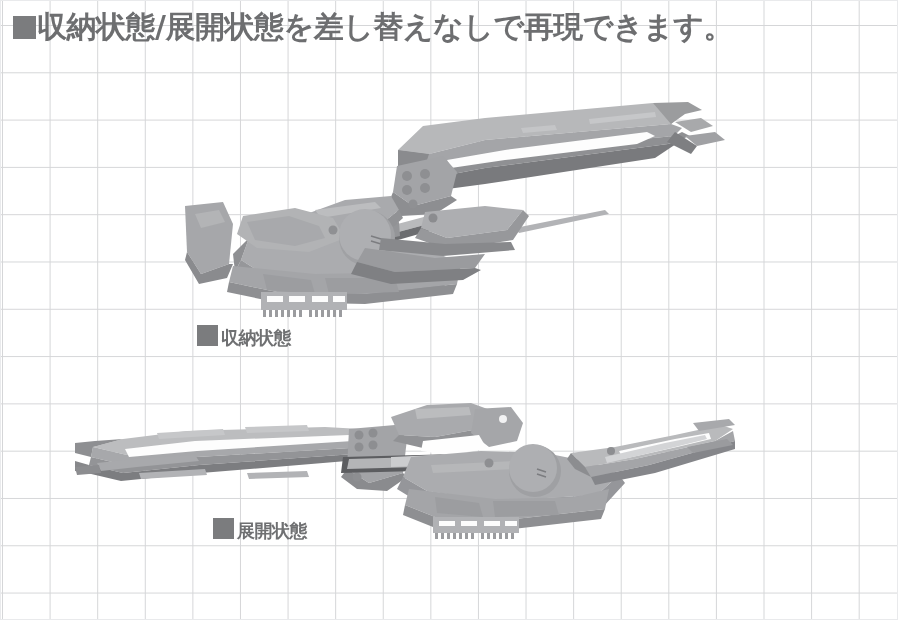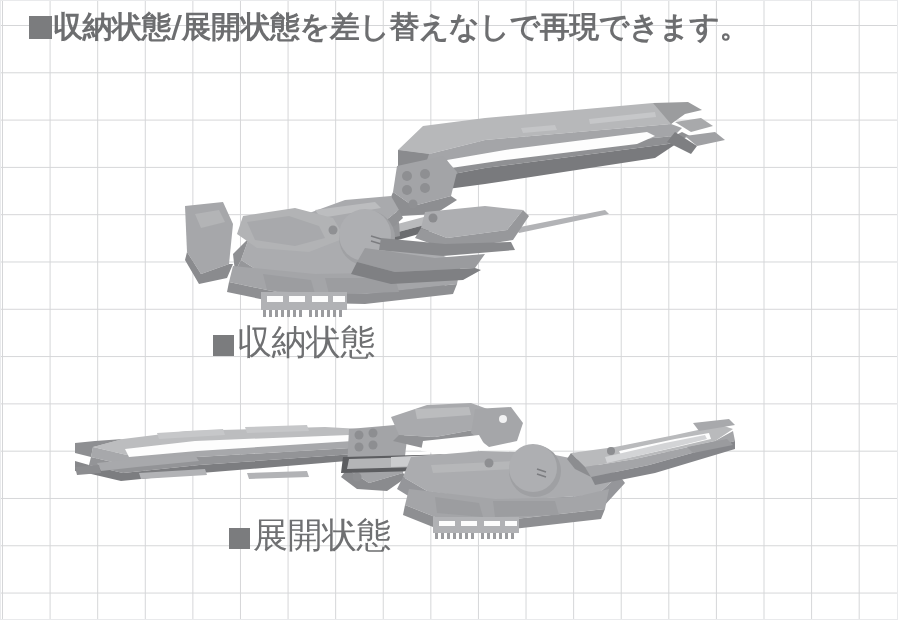--- a/index.html
+++ b/index.html
@@ -27,40 +27,39 @@
     pointer-events: none;
     box-shadow: inset 0 0 0 1px #e9eaec;
   }
 
   .caption {
     position: absolute;
     white-space: nowrap;
     color: #6f7072;
     letter-spacing: -0.5px;
     line-height: 1;
-    margin-left: 16px;
   }
   .caption .bullet {
     display: inline-block;
     vertical-align: -2px;
     background: #7b7c7e;
   }
 
   #title {
     left: 13px;
     top: 12px;
     font-size: 30px;
     font-weight: 700;
     color: #6d6e70;
   }
   #title .bullet { width: 23px; height: 23px; margin-right: 1px; }
 
   .state-label {
-    font-size: 35px;
-    font-weight: 400;
+    font-size: 18px;
+    font-weight: 700;
     text-align: right;
   }
   .state-label .bullet { width: 21px; height: 21px; margin-right: 3px; }
 
   #label-stored { left: 197px; top: 325px; }
   #label-deployed { left: 213px; top: 518px; }
 
   .model { position: absolute; }
   #model-stored { left: 185px; top: 88px; width: 545px; height: 230px; }
   #model-deployed { left: 75px; top: 395px; width: 660px; height: 145px; }

